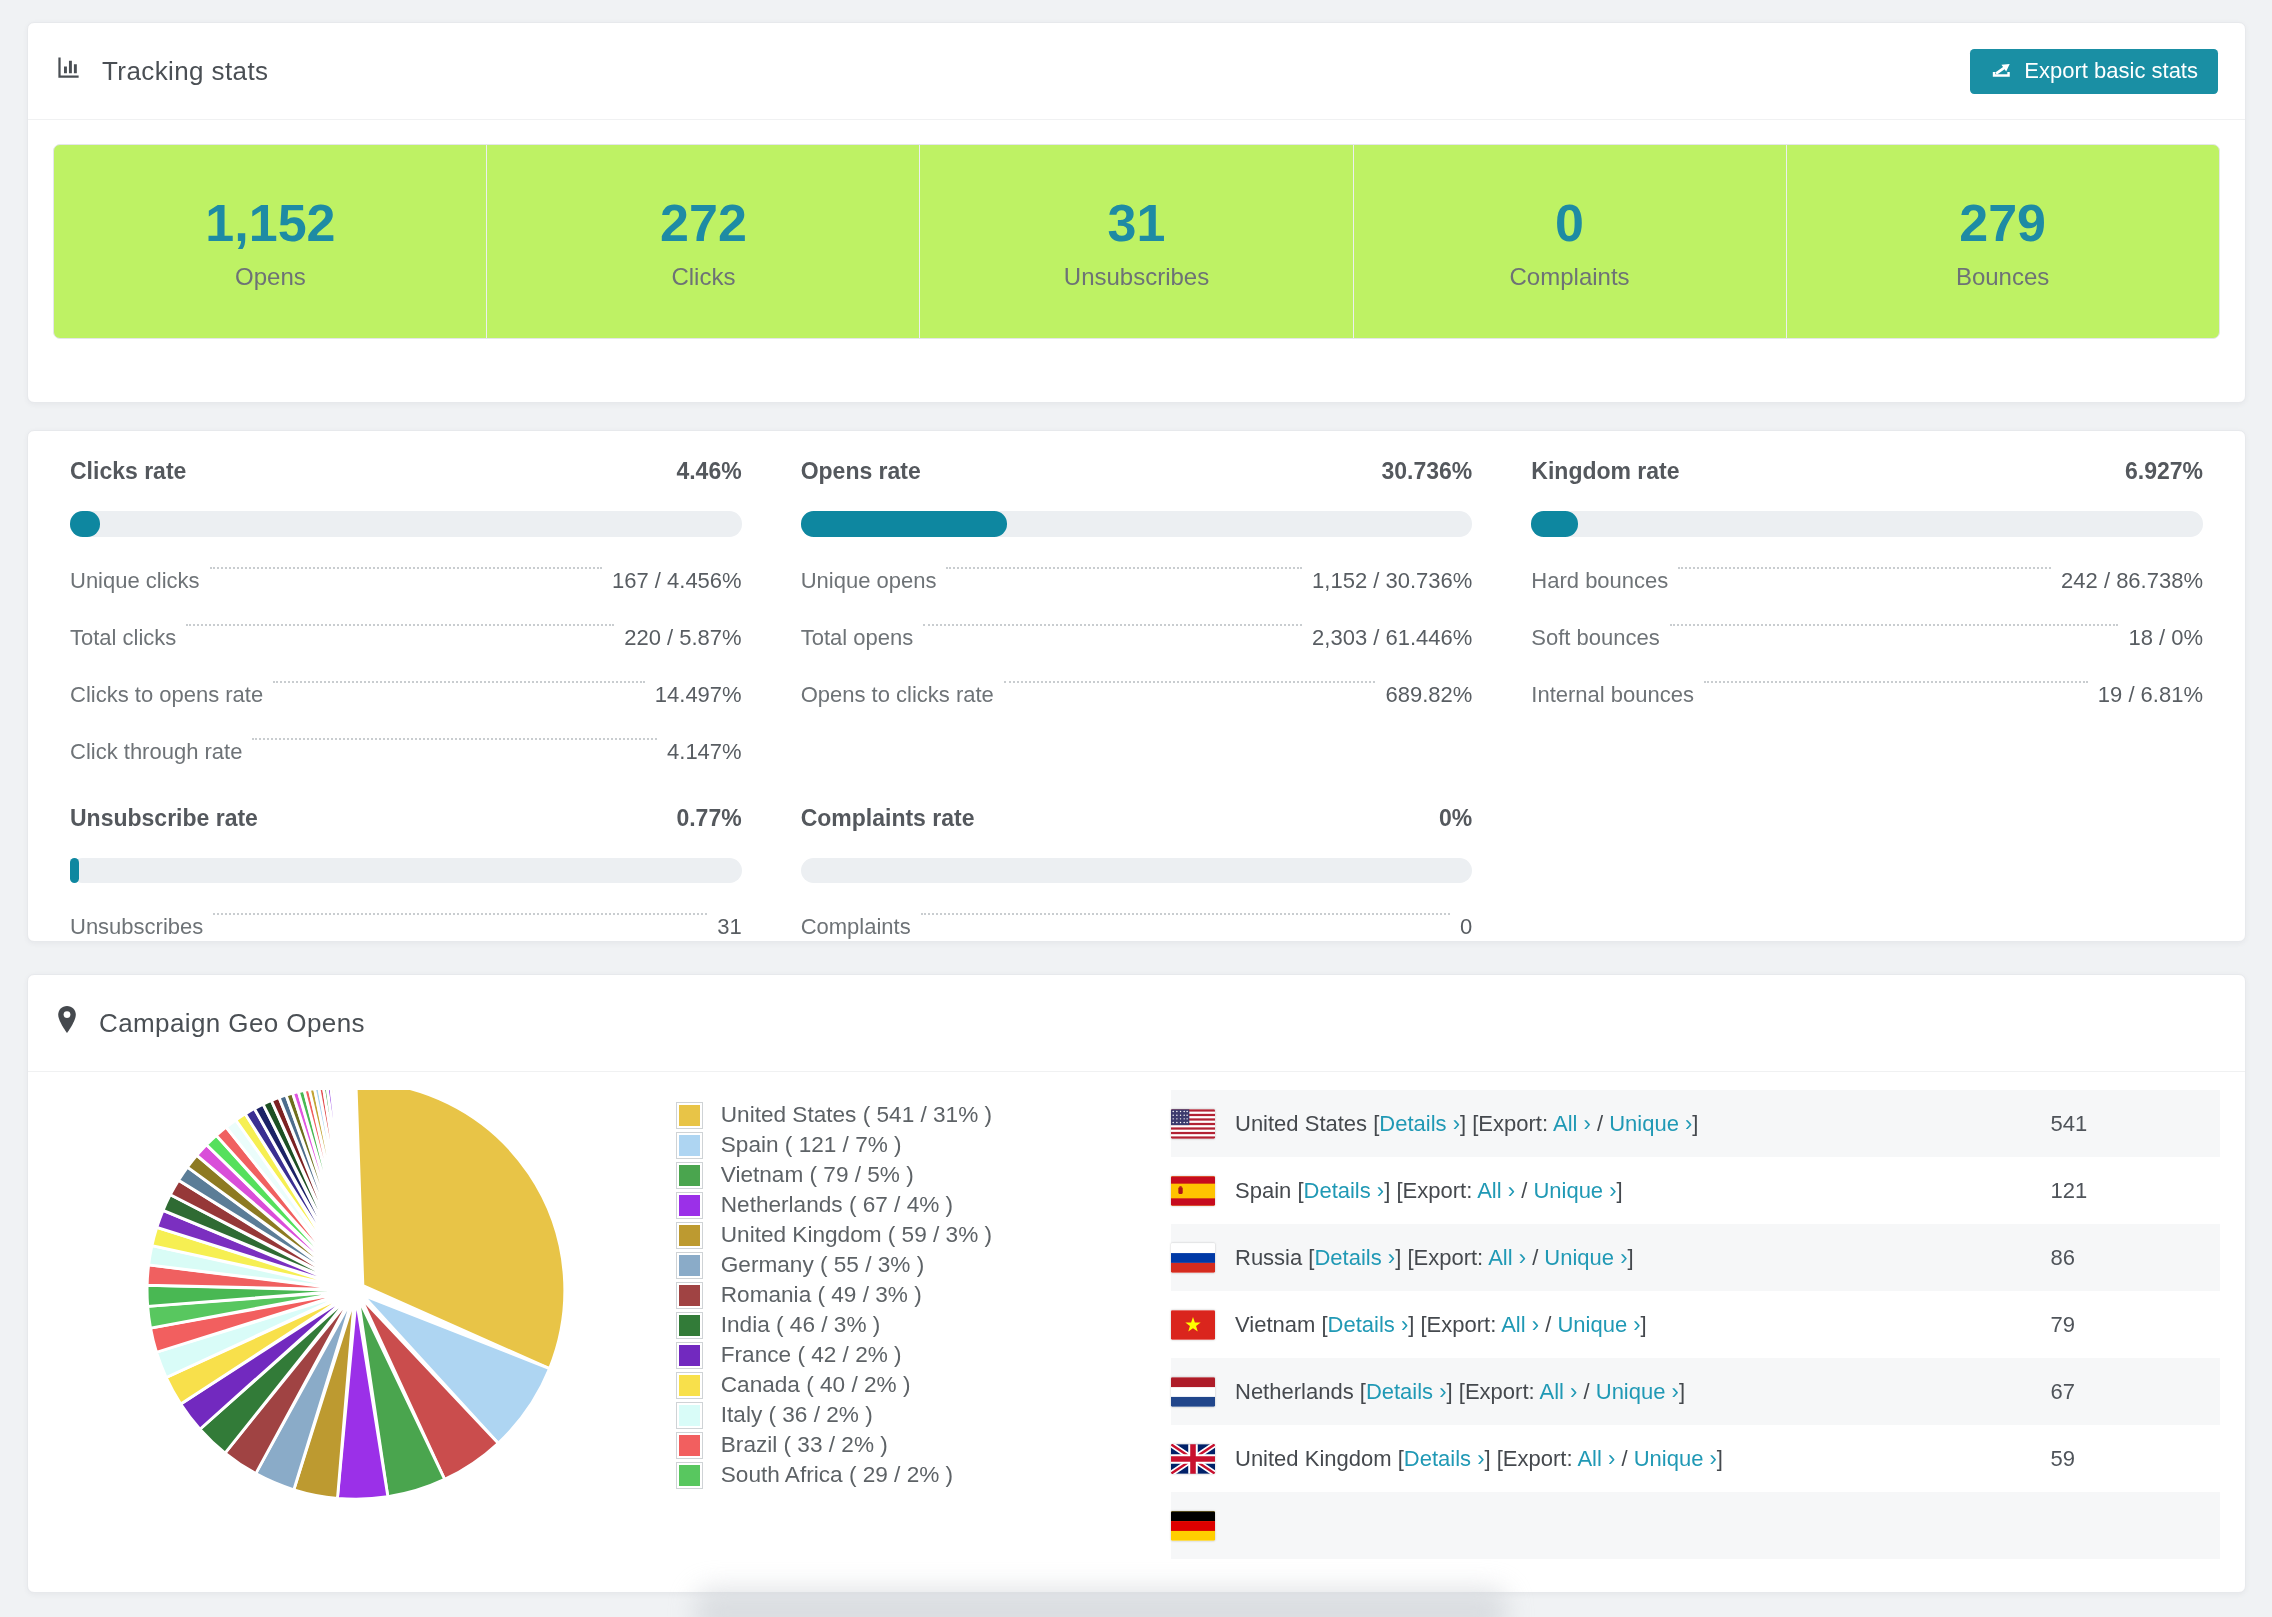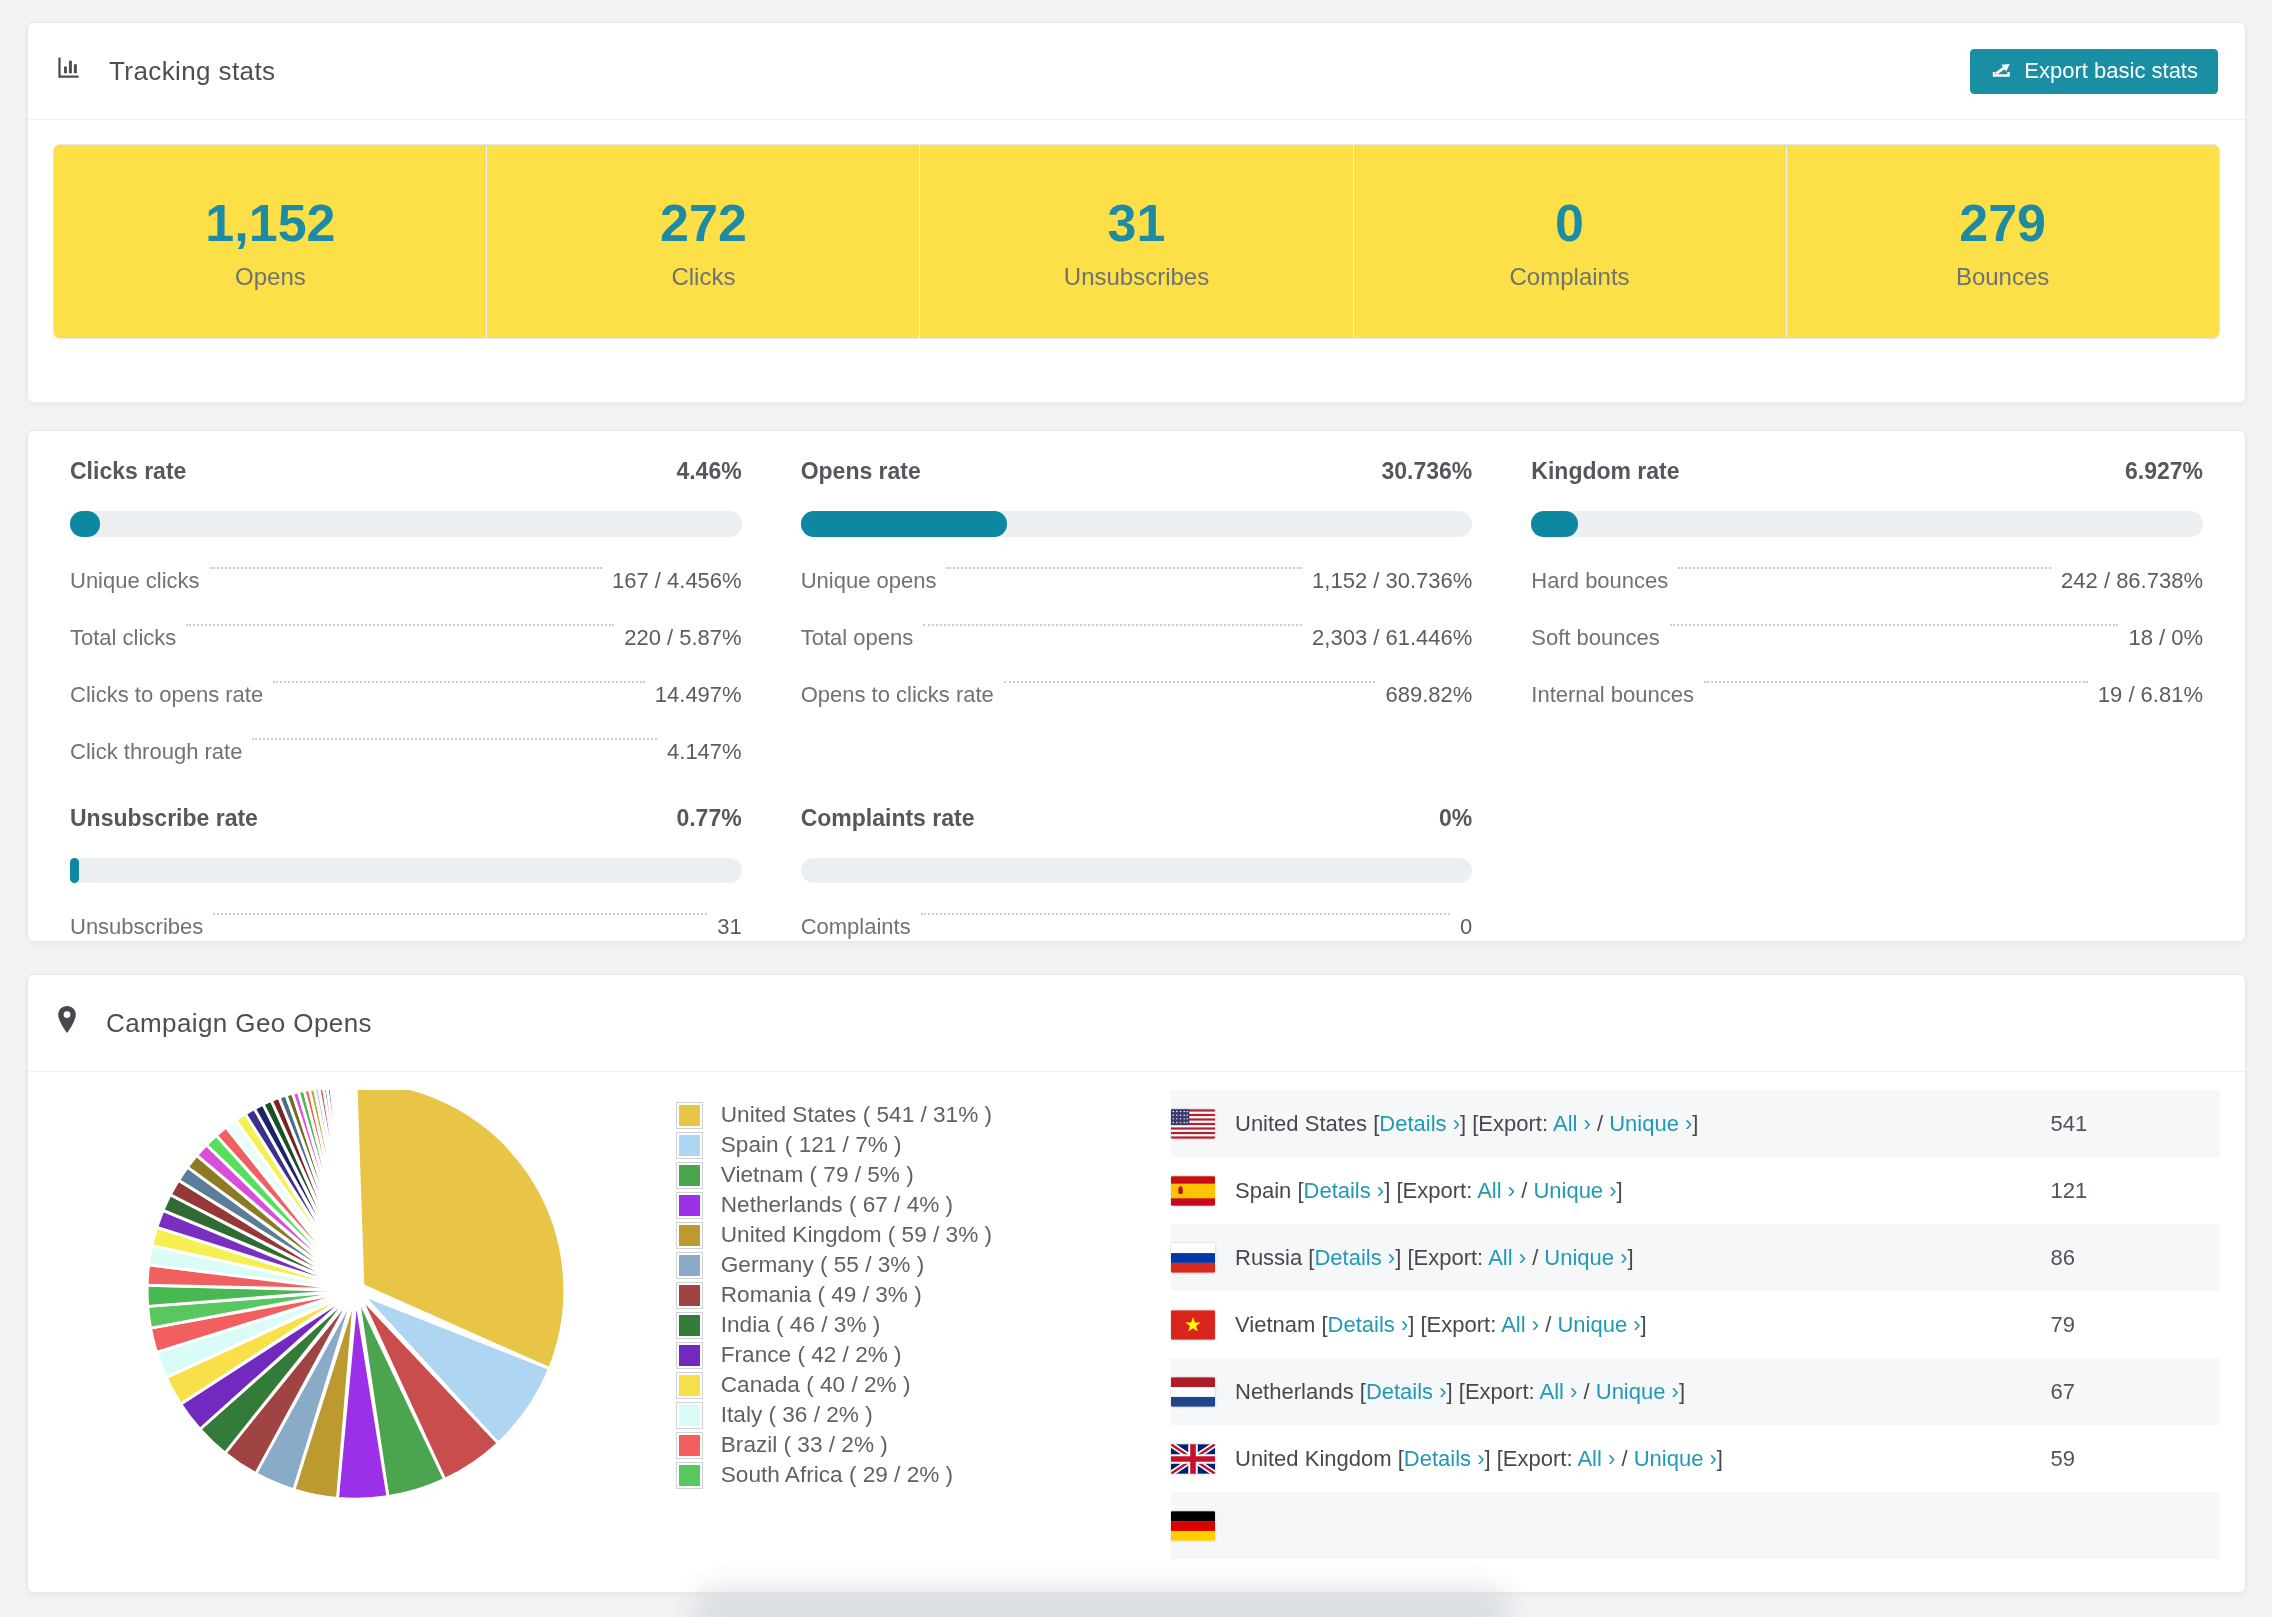--- a/index.html
+++ b/index.html
@@ -7,28 +7,28 @@
   body { font-family:"Liberation Sans","DejaVu Sans",sans-serif; background:#f0f2f4; overflow:hidden; }
   .page { position:relative; width:2273px; height:1618px; overflow:hidden; }
 
   .card { position:relative; background:#fff; border:0.7px solid #e7e9ec; border-radius:7px;
           box-shadow:0 1.4px 5.6px rgba(50,60,70,.05); margin:0 27px; }
   #card-tracking { margin-top:22px; height:381px; }
   #card-rates    { margin-top:27px; height:512px; }
   #card-geo      { margin-top:32px; height:619px; overflow:hidden; }
 
   .card-header { display:flex; align-items:center; height:97px; padding:0 27px; border-bottom:1.4px solid #f0f1f2; }
-  .card-title { display:flex; align-items:center; gap:27px; font-size:26px; color:#4a4f54; font-weight:500; letter-spacing:0.4px; }
+  .card-title { display:flex; align-items:center; gap:20px; font-size:26px; color:#4a4f54; font-weight:500; letter-spacing:0.4px; }
   .card-title svg { flex:none; }
 
   .export-btn { margin-left:auto; display:flex; align-items:center; gap:11.3px; height:45px; padding:0 20px;
                 background:var(--accent,#1a8fa4); color:#fff; font-size:22px; border:none; border-radius:4.2px; cursor:pointer; }
 
   
-  .stats-row { display:flex; margin:24px 25.4px 0; height:195px; border:1.4px solid #e4e6e9; border-radius:7px; background:#fde047; }
+  .stats-row { display:flex; margin:24px 25.4px 0; height:195px; border:1.4px solid #e4e6e9; border-radius:7px; background:#bef264; }
   .stat-cell { flex:1; display:flex; flex-direction:column; align-items:center; justify-content:center; border-right:1.4px solid #eceef0; }
   .stat-cell:last-child { border-right:none; }
   .stat-value { font-size:52px; font-weight:700; color:#1e8ba4; }
   .stat-label { font-size:24px; color:#6d7276; margin-top:10px; }
 
   
   .rates-grid { display:grid; grid-template-columns:repeat(3,1fr); column-gap:59px; row-gap:38px; padding:25.4px 42px 0; }
   .rate-head { display:flex; justify-content:space-between; align-items:center; height:31px; margin-bottom:24px;
                font-size:23px; font-weight:700; color:#54585d; }
   .rate-bar { height:25.4px; background:#eceff2; border-radius:12.7px; }

